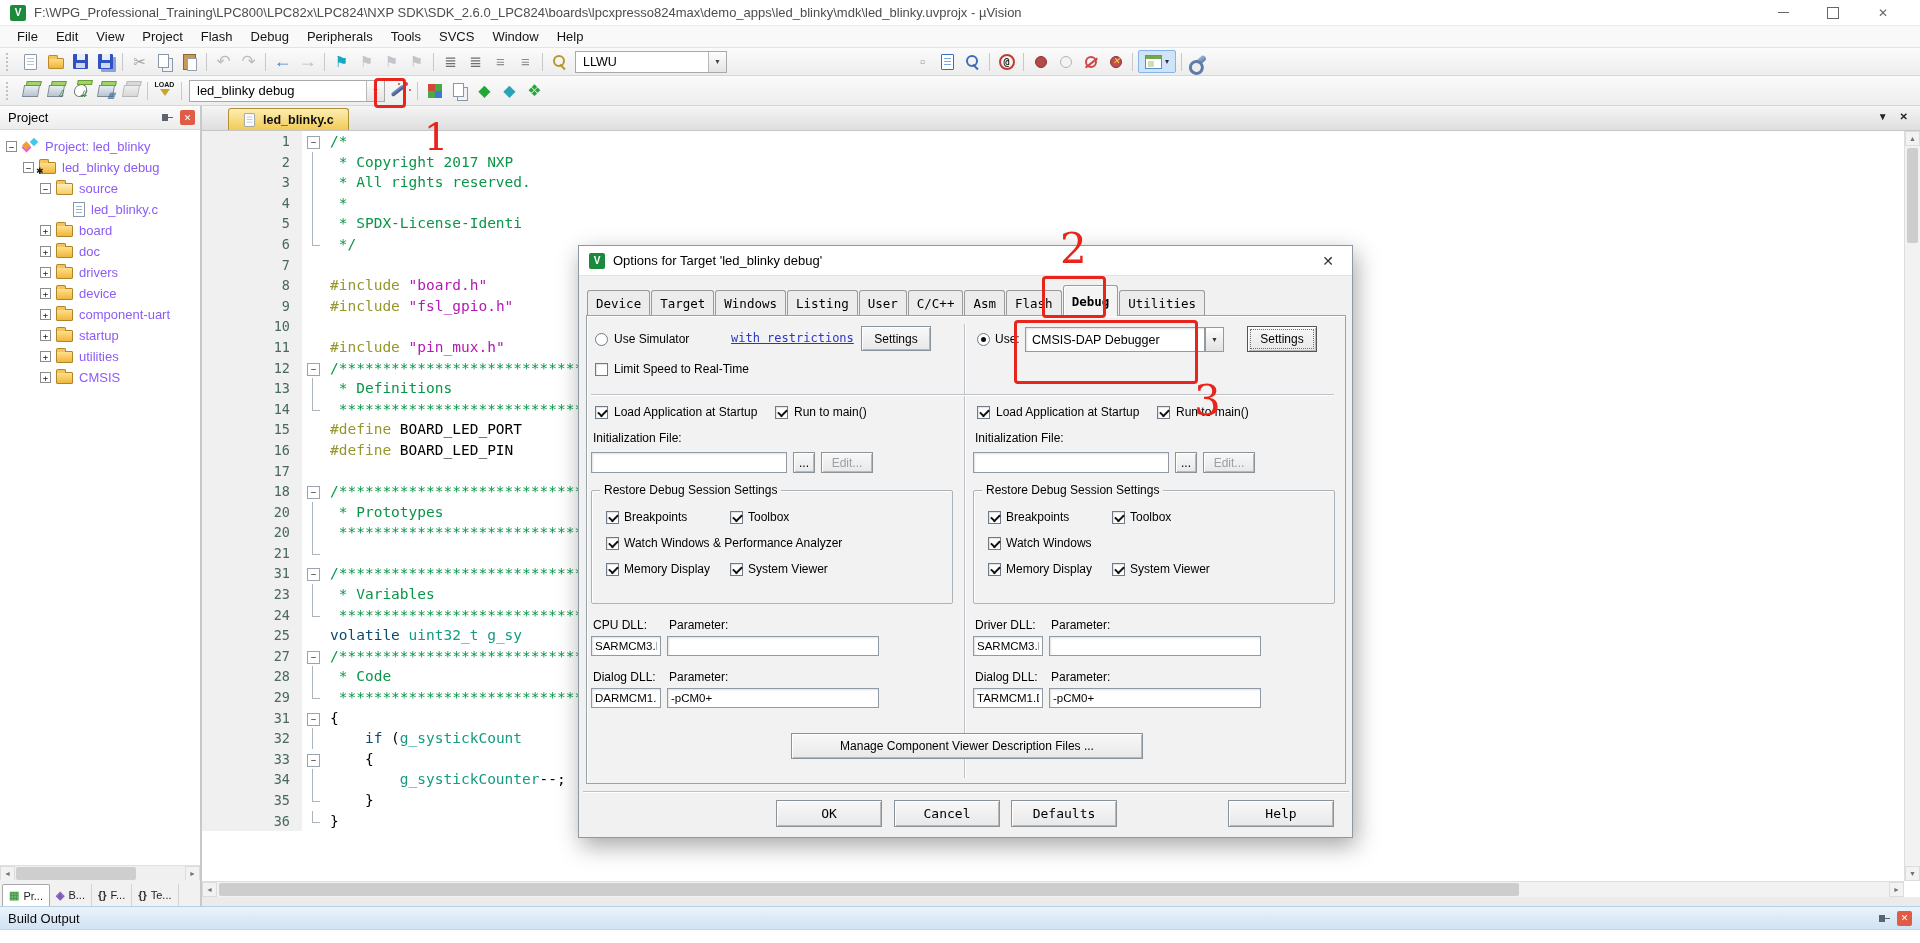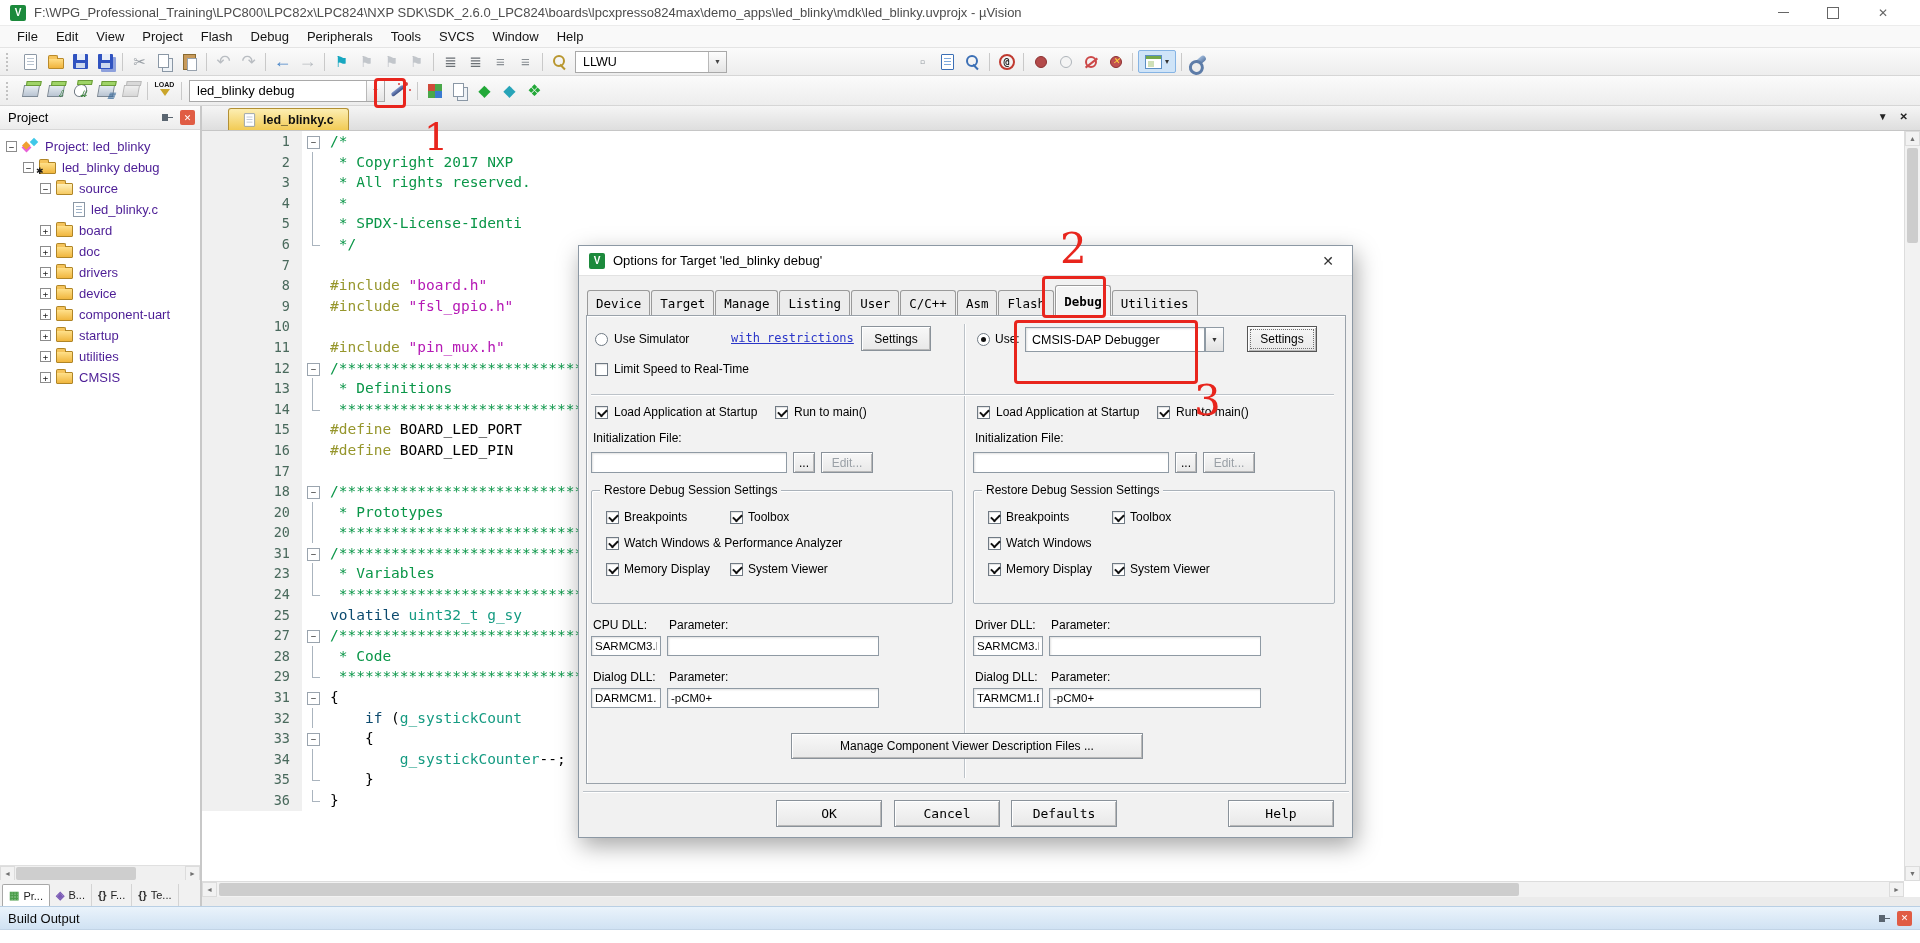--- a/index.html
+++ b/index.html
@@ -104,21 +104,21 @@
 .ti{margin-right:6px;flex:none;display:block;position:relative}
 .ti-folder,.ti-folder-open,.ti-target{width:17px;height:12px;background:linear-gradient(#ffe08a,#f0b63e);border:1px solid #b08526;border-radius:1px}
 .ti-folder::before,.ti-folder-open::before,.ti-target::before{content:"";position:absolute;left:-1px;top:-4px;width:8px;height:3px;background:#f5c45c;border:1px solid #b08526;border-bottom:none;border-radius:2px 2px 0 0}
 .ti-folder-open{background:linear-gradient(#fff0bb,#f6ca62)}
 .ti-target::after{content:"✱";position:absolute;left:-4px;bottom:-3px;font-size:9px;color:#1a1a1a}
 .ti-project{width:17px;height:15px}
 .ti-project::before{content:"";position:absolute;left:1px;top:5px;width:7px;height:7px;background:#e860d8;transform:rotate(45deg)}
 .ti-project::after{content:"";position:absolute;right:2px;top:0;width:6px;height:6px;background:#40c8e8;transform:rotate(45deg);box-shadow:-3px 8px 0 #f0a030}
 .ti-file{width:12px;height:15px;background:#fff;border:1px solid #8a97a5}
 .ti-file::after{content:"";position:absolute;left:2px;top:3px;width:6px;height:1px;background:#9fb3c8;box-shadow:0 3px 0 #9fb3c8,0 6px 0 #9fb3c8}
-.tlabel{color:#4c1d95}
+.tlabel{color:#8b5cf6}
 .p-hscroll{position:absolute;left:0;bottom:0;width:200px;height:15px;background:#f0f0f0;border-top:1px solid #e0e0e0;display:flex;align-items:center}
 .sb-btn{width:15px;height:15px;background:#f2f2f2;border:1px solid #dcdcdc;color:#707070;display:flex;align-items:center;justify-content:center;flex:none}
 .sb-btn::before{font-size:7px}
 .sb-left::before{content:"◄"}.sb-right::before{content:"►"}
 .sb-up::before{content:"▲"}.sb-down::before{content:"▼"}
 .p-thumb{width:120px;height:13px;background:#cecece;border-radius:2px;margin-left:1px}
 .p-tabs{position:absolute;left:0;top:880px;width:202px;height:26px;background:#f1f1f1;border-right:2px solid #c8c8c8;display:flex;align-items:flex-end;padding:0 0 0 2px}
 .ptab{height:22px;display:flex;align-items:center;gap:4px;font-size:11px;color:#222;padding:0 6px;border-right:1px solid #d4d4d4}
 .ptab.active{background:#fff;border:1px solid #a8a8a8;border-bottom:none;border-radius:2px 2px 0 0}
 .pticon{font-size:11px;font-weight:bold}
@@ -467,20 +467,21 @@
     <div class="cline"><span class="lnum">11</span><span class="fold none"></span><span class="ctext"><span class="tk-pp">#include </span><span class="tk-st">"pin_mux.h"</span></span></div>
     <div class="cline"><span class="lnum">12</span><span class="fold open"></span><span class="ctext"><span class="tk-cm">/*******************************</span></span></div>
     <div class="cline"><span class="lnum">13</span><span class="fold line"></span><span class="ctext"><span class="tk-cm"> * Definitions</span></span></div>
     <div class="cline"><span class="lnum">14</span><span class="fold end"></span><span class="ctext"><span class="tk-cm"> ******************************</span></span></div>
     <div class="cline"><span class="lnum">15</span><span class="fold none"></span><span class="ctext"><span class="tk-pp">#define </span><span class="tk-pl">BOARD_LED_PORT</span></span></div>
     <div class="cline"><span class="lnum">16</span><span class="fold none"></span><span class="ctext"><span class="tk-pp">#define </span><span class="tk-pl">BOARD_LED_PIN</span></span></div>
     <div class="cline"><span class="lnum">17</span><span class="fold none"></span><span class="ctext"></span></div>
     <div class="cline"><span class="lnum">18</span><span class="fold open"></span><span class="ctext"><span class="tk-cm">/*******************************</span></span></div>
     <div class="cline"><span class="lnum">20</span><span class="fold line"></span><span class="ctext"><span class="tk-cm"> * Prototypes</span></span></div>
     <div class="cline"><span class="lnum">20</span><span class="fold line"></span><span class="ctext"><span class="tk-cm"> ******************************</span></span></div>
+    <div class="cline"><span class="lnum">21</span><span class="fold end"></span><span class="ctext"></span></div>
     <div class="cline"><span class="lnum">31</span><span class="fold open"></span><span class="ctext"><span class="tk-cm">/*******************************</span></span></div>
     <div class="cline"><span class="lnum">23</span><span class="fold line"></span><span class="ctext"><span class="tk-cm"> * Variables</span></span></div>
     <div class="cline"><span class="lnum">24</span><span class="fold end"></span><span class="ctext"><span class="tk-cm"> ******************************</span></span></div>
     <div class="cline"><span class="lnum">25</span><span class="fold none"></span><span class="ctext"><span class="tk-kw">volatile</span><span class="tk-pl"> </span><span class="tk-id">uint32_t g_sy</span></span></div>
     <div class="cline"><span class="lnum">27</span><span class="fold open"></span><span class="ctext"><span class="tk-cm">/*******************************</span></span></div>
     <div class="cline"><span class="lnum">28</span><span class="fold line"></span><span class="ctext"><span class="tk-cm"> * Code</span></span></div>
     <div class="cline"><span class="lnum">29</span><span class="fold end"></span><span class="ctext"><span class="tk-cm"> ******************************</span></span></div>
     <div class="cline"><span class="lnum">31</span><span class="fold open"></span><span class="ctext"><span class="tk-pl">{</span></span></div>
     <div class="cline"><span class="lnum">32</span><span class="fold line"></span><span class="ctext"><span class="tk-pl">    </span><span class="tk-kw">if</span><span class="tk-pl"> (</span><span class="tk-id">g_systickCount</span></span></div>
     <div class="cline"><span class="lnum">33</span><span class="fold open"></span><span class="ctext"><span class="tk-pl">    {</span></span></div>
@@ -511,21 +512,21 @@
 
 <div class="dialog" id="dlg">
   <div class="dlg-title">
     <span class="app-ico"></span>
     <span>Options for Target 'led_blinky debug'</span>
     <span class="dlg-close"></span>
   </div>
   <div class="dtabs" id="dtabs">
       <div class="dtab">Device</div>
       <div class="dtab">Target</div>
-      <div class="dtab">Manage</div>
+      <div class="dtab">Windows</div>
       <div class="dtab">Listing</div>
       <div class="dtab">User</div>
       <div class="dtab">C/C++</div>
       <div class="dtab">Asm</div>
       <div class="dtab">Flash</div>
       <div class="dtab active">Debug</div>
       <div class="dtab">Utilities</div>
     </div>
   <div class="dpanel"></div>
   <i class="vline" style="left:385px;top:78px;height:454px"></i>

